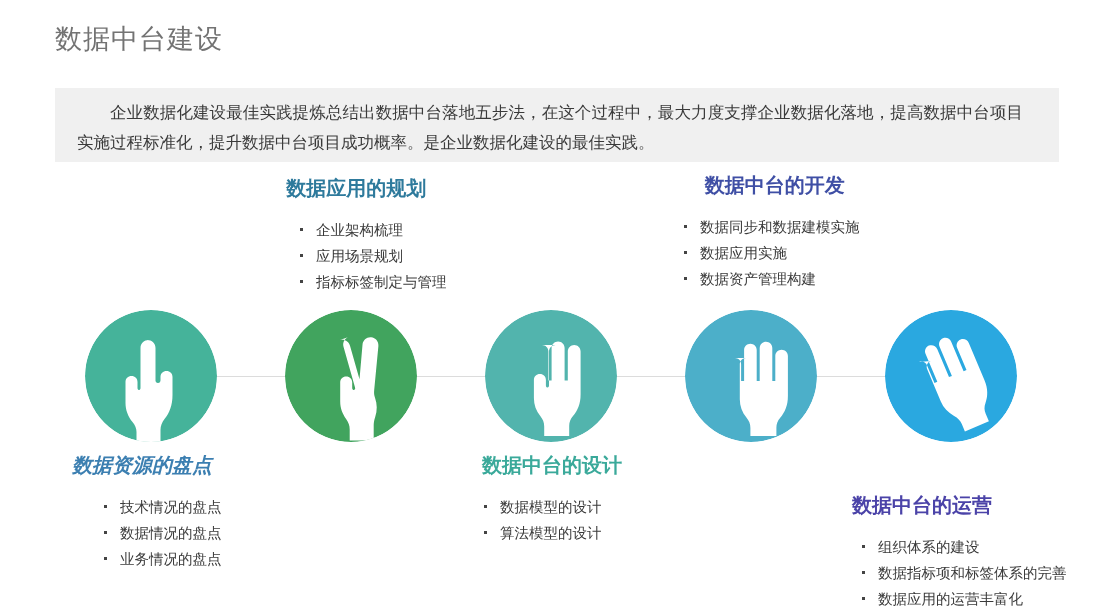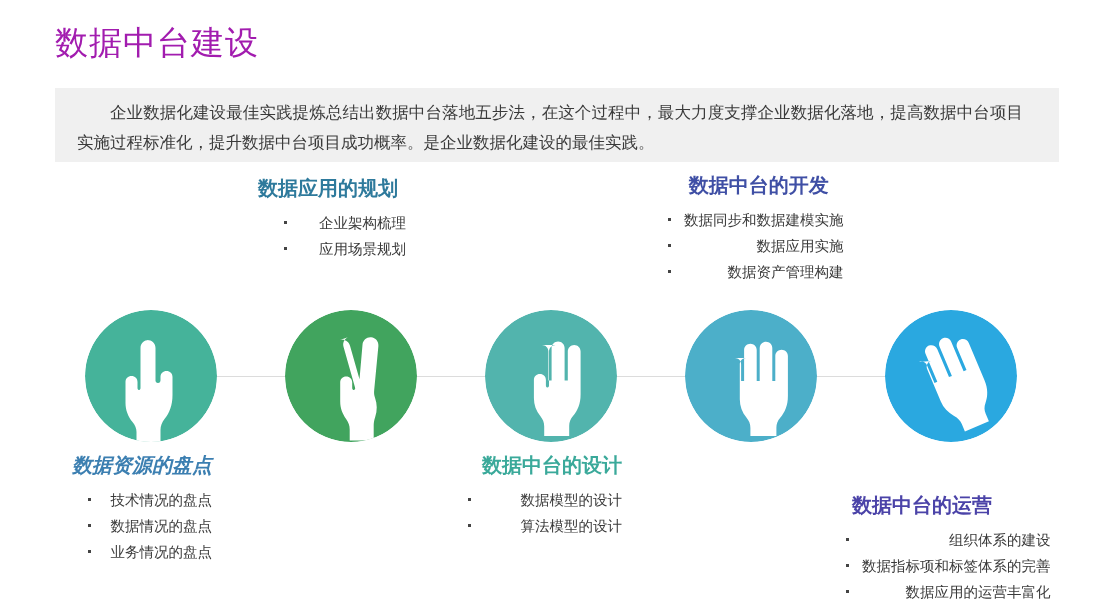--- a/index.html
+++ b/index.html
@@ -15,23 +15,23 @@
     font-family: "Liberation Sans", "DejaVu Sans", sans-serif;
     overflow: hidden;
   }
 
   
   .page-title {
     position: absolute;
     left: 55px;
     top: 21px;
     font-family: "Liberation Serif", "DejaVu Serif", serif;
-    font-size: 33px;
+    font-size: 27px;
     font-weight: 400;
-    color: #a21caf;
+    color: #737373;
     letter-spacing: 1px;
     white-space: nowrap;
   }
 
   
   .intro-panel {
     position: absolute;
     left: 55px;
     top: 88px;
     width: 1004px;
@@ -85,23 +85,22 @@
   .step-heading {
     font-family: "Liberation Serif", "DejaVu Serif", serif;
     font-size: 20px;
     font-weight: bold;
     line-height: 26px;
     white-space: nowrap;
     margin: 0 0 9px 0;
   }
   .step-list {
     list-style: none;
-    margin: 0;
+    margin: 16px;
     padding: 0;
-    text-align: right;
   }
   .step-list li {
     position: relative;
     padding-left: 20px;
     font-size: 14.5px;
     line-height: 26px;
     color: #3a3a3a;
     white-space: nowrap;
   }
   .step-list li .bullet {
@@ -201,20 +200,21 @@
         c-6.2 -3.5 -10.6 -8 -13.3 -14.4 l-13.6 -32.3 c-1.3 -3.2 0.2 -6.8 3.4 -8.1 z"></path>
     </svg>
   </div>
 </div>
 
 <div class="step-block block-2">
   <div class="step-heading" id="h2" style="color: rgb(46, 122, 156);">数据应用的规划</div>
   <ul class="step-list">
     <li><span class="bullet"></span><span>企业架构梳理</span></li>
     <li><span class="bullet"></span><span>应用场景规划</span></li>
+    <li><span class="bullet"></span><span>指标标签制定与管理</span></li>
   </ul>
 </div>
 
 <div class="step-block block-4">
   <div class="step-heading" id="h4" style="color: rgb(63, 79, 165);">数据中台的开发</div>
   <ul class="step-list">
     <li><span class="bullet"></span><span>数据同步和数据建模实施</span></li>
     <li><span class="bullet"></span><span>数据应用实施</span></li>
     <li><span class="bullet"></span><span>数据资产管理构建</span></li>
   </ul>

